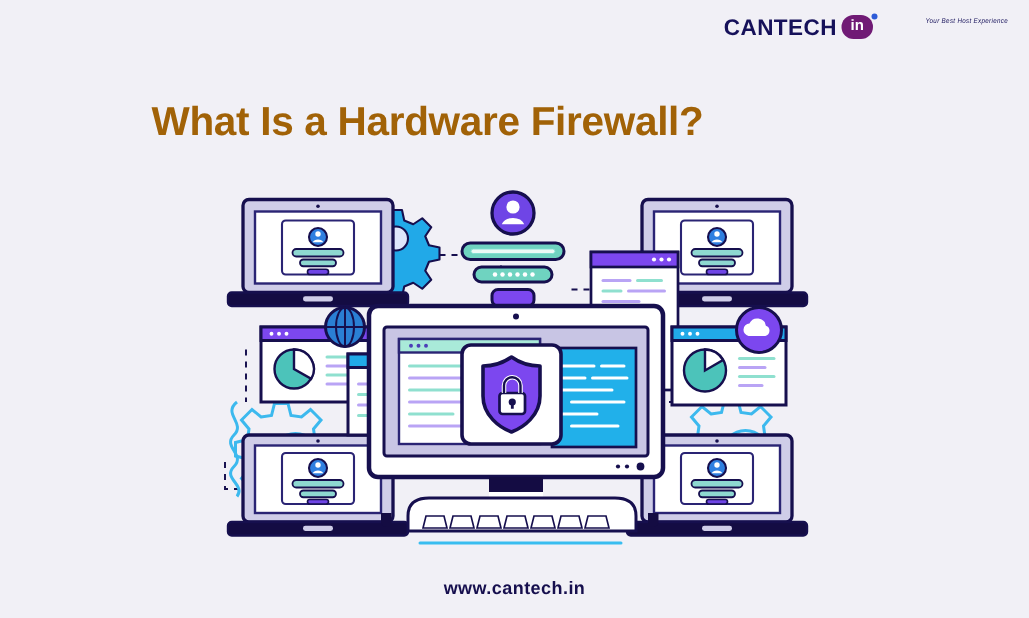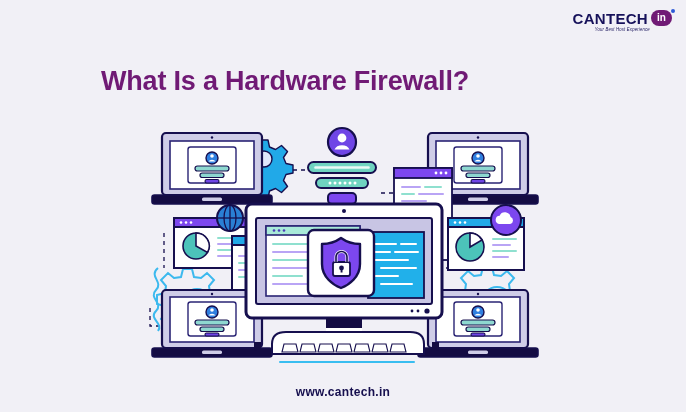--- a/index.html
+++ b/index.html
@@ -21,23 +21,24 @@
     background: #f1f0f6;
     overflow: hidden;
   }
 
   
   .logo {
     position: absolute;
     top: 10px;
     right: 14px;
     display: flex;
-    flex-direction: column;
-    align-items: center;
+    flex-direction: row;
+    align-items: flex-start;
     line-height: 1;
+    gap: 35px;
   }
   .logo-row {
     display: flex;
     align-items: center;
     gap: 3px;
   }
   .logo-word {
     font-size: 15px;
     font-weight: bold;
     color: #16115a;
@@ -78,21 +79,21 @@
 
   
   .title {
     position: absolute;
     top: 66px;
     left: 0;
     width: 570px;
     text-align: center;
     font-size: 27px;
     font-weight: bold;
-    color: #701a75;
+    color: #a16207;
     letter-spacing: -0.2px;
   }
 
   
   .footer {
     position: absolute;
     bottom: 13px;
     left: 0;
     width: 686px;
     text-align: center;

